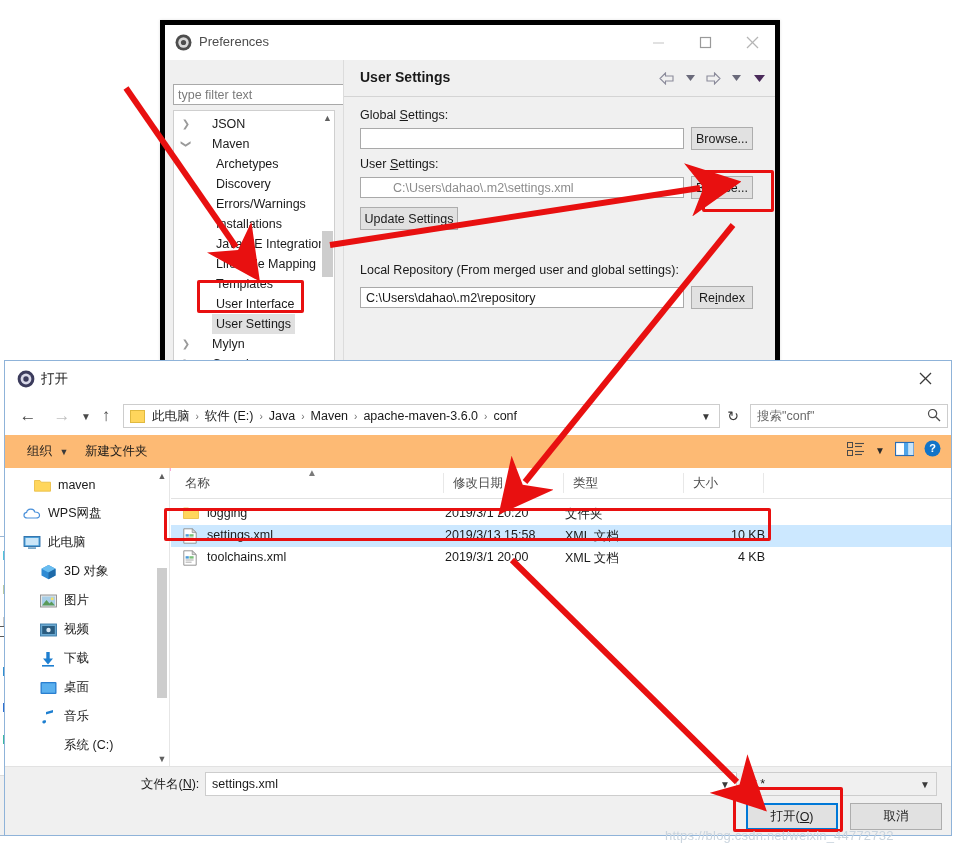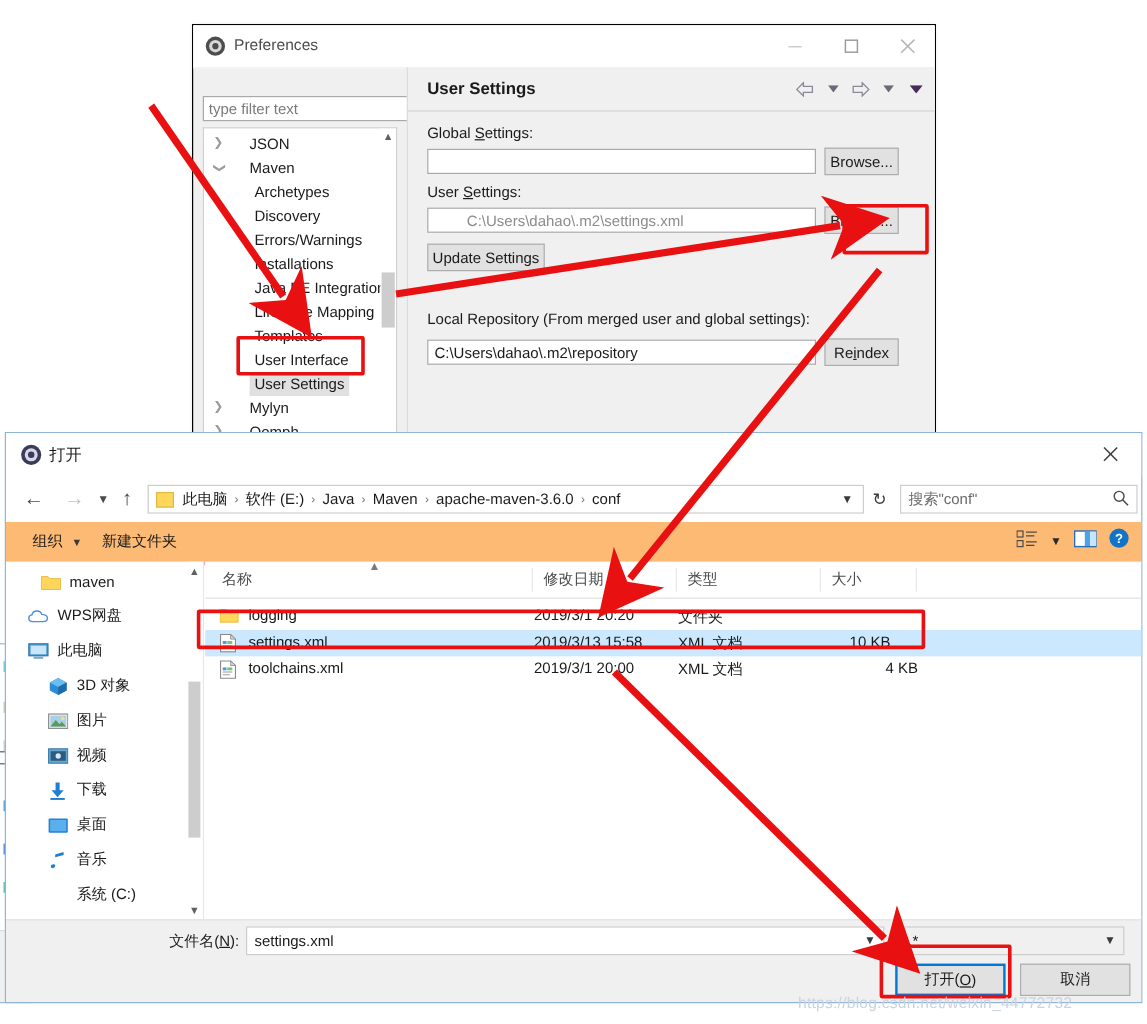--- a/index.html
+++ b/index.html
@@ -17,21 +17,21 @@
     border:1px solid #9ab6d4; border-left:none; background:#fff;
     box-sizing:border-box;
   }
   .bg-window .bg-strip { position:absolute; left:3px; width:10px; height:9px; }
   .bg-window .bg-foot { position:absolute; left:0; bottom:0; width:100%; height:60px; background:#f0f0f0; border-top:1px solid #dcdcdc; box-sizing:border-box;}
   .bg-handle { position:absolute; left:-4px; top:626px; width:9px; height:9px; background:#fff; border:1px solid #5a5a5a; }
 
   
   .prefs {
     position:absolute; left:160px; top:20px; width:620px; height:345px;
-    background:#f0f0f0; border:1px solid #000000; box-sizing:border-box;
+    background:#f0f0f0; border:5px solid #000000; box-sizing:border-box;
     box-shadow: 0 0 3px rgba(0,0,0,0.12);
   }
   .prefs-title {
     position:relative; height:35px; background:#ffffff;
     border-bottom:1px solid #f0f0f0;
   }
   .prefs-icon {
     position:absolute; left:10px; top:9px; width:17px; height:17px;
   }
   .prefs-title-text {
@@ -632,21 +632,21 @@
                 <path d="M0.8 0.8 L9.2 0.8 L13.2 4.6 L13.2 15.2 L0.8 15.2 Z" fill="#fff" stroke="#8a8a8a" stroke-width="0.9"></path>
                 <path d="M9.2 0.8 L13.2 4.6 L9.2 4.6 Z" fill="#d8d8d8" stroke="#8a8a8a" stroke-width="0.7"></path>
                 <rect x="2.6" y="6.2" width="3.2" height="2.4" fill="#4a9ad8"></rect>
                 <rect x="6.4" y="6.2" width="4.2" height="2.4" fill="#7ac07a"></rect>
                 <rect x="2.6" y="9.4" width="8" height="1.2" fill="#b8b8b8"></rect>
                 <rect x="2.6" y="11.6" width="6" height="1.2" fill="#b8b8b8"></rect>
               </svg></span>
             <span class="fc" style="left: 36px;">settings.xml</span>
             <span class="fc" style="left: 274px;">2019/3/13 15:58</span>
             <span class="fc" style="left: 394px;">XML 文档</span>
-            <span class="fc" style="left: 514px; width: 80px; text-align: center;">10 KB</span>
+            <span class="fc" style="left: 514px; width: 80px; text-align: right;">10 KB</span>
           </div>
           <div class="frow">
             <span class="ficon"><svg width="14" height="16" viewBox="0 0 14 16">
                 <path d="M0.8 0.8 L9.2 0.8 L13.2 4.6 L13.2 15.2 L0.8 15.2 Z" fill="#fff" stroke="#8a8a8a" stroke-width="0.9"></path>
                 <path d="M9.2 0.8 L13.2 4.6 L9.2 4.6 Z" fill="#d8d8d8" stroke="#8a8a8a" stroke-width="0.7"></path>
                 <rect x="2.6" y="6.2" width="3.2" height="2.4" fill="#4a9ad8"></rect>
                 <rect x="6.4" y="6.2" width="4.2" height="2.4" fill="#7ac07a"></rect>
                 <rect x="2.6" y="9.4" width="8" height="1.2" fill="#b8b8b8"></rect>
                 <rect x="2.6" y="11.6" width="6" height="1.2" fill="#b8b8b8"></rect>
               </svg></span>

